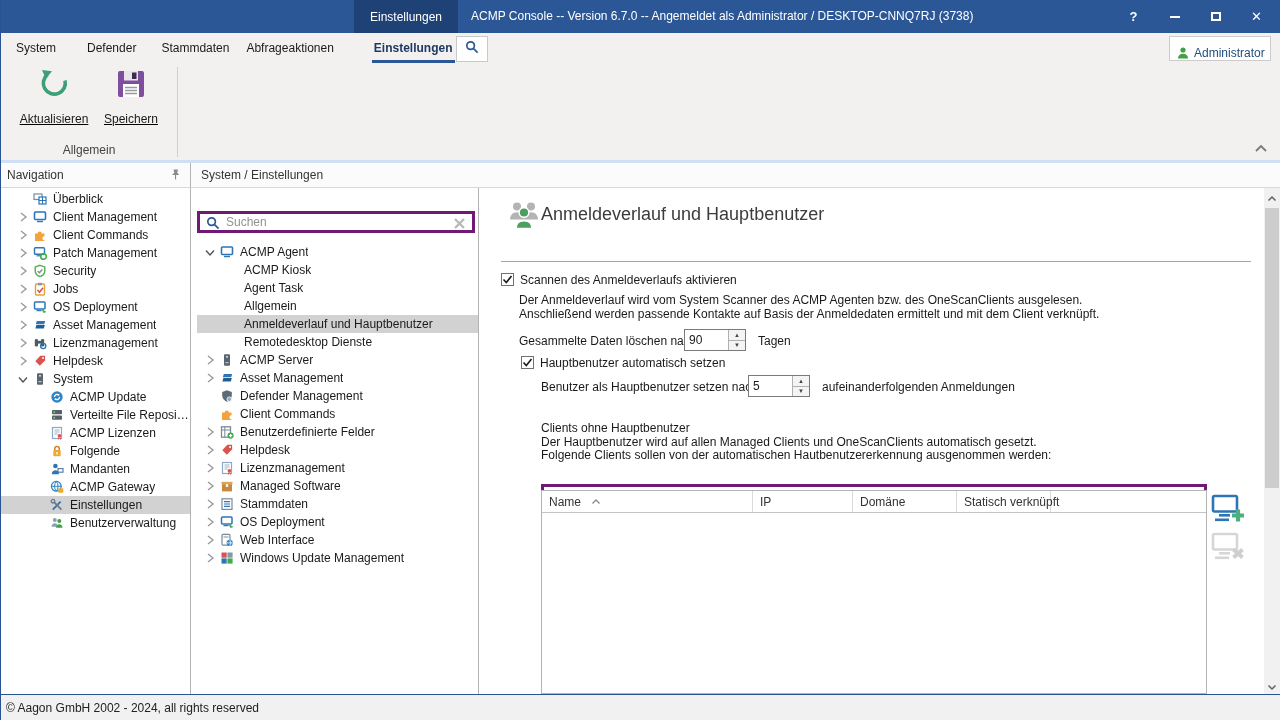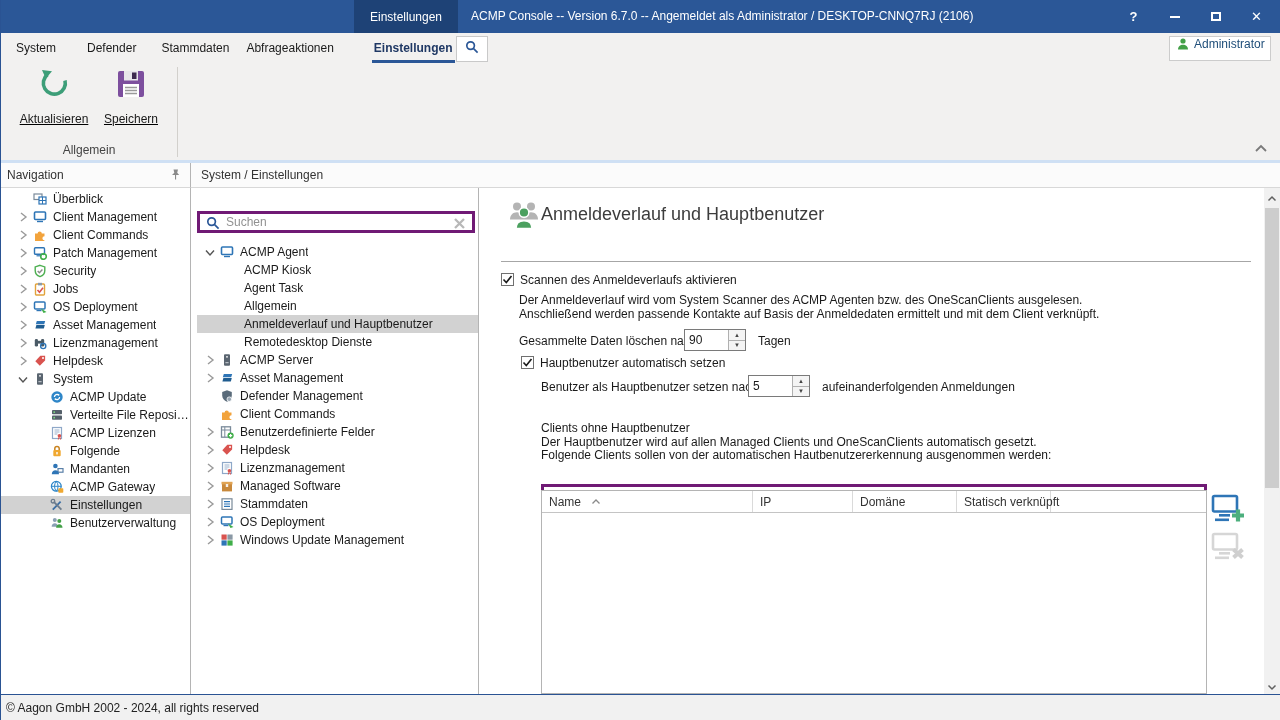--- a/index.html
+++ b/index.html
@@ -21,21 +21,21 @@
   .menu-item{font-size:12px;color:#1a1a1a;height:30px;display:flex;align-items:center;padding:0 2px;box-sizing:border-box;}
   .menu-item:nth-child(1){margin-left:13px;}
   .menu-item:nth-child(2){margin-left:27px;}
   .menu-item:nth-child(3){margin-left:21px;}
   .menu-item:nth-child(4){margin-left:13px;}
   .menu-item:nth-child(5){margin-left:36px;}
   .menu-item.active{font-weight:bold;color:#1f3864;border-bottom:3px solid #2b5797;padding-top:3px;}
   .menu-search{position:absolute;left:455px;top:3px;width:30px;height:24px;background:#fff;border:1px solid #c9c9c9;
     display:flex;align-items:center;justify-content:center;}
   .admin-badge{position:absolute;left:1168px;top:3px;width:100px;height:23px;background:#fff;border:1px solid #cccccc;
-    display:flex;align-items:flex-start;font-size:12px;color:#1f4e79;}
+    display:flex;align-items:flex-end;font-size:12px;color:#1f4e79;}
   .admin-badge .ic{margin:0 4px 0 6px;display:flex;}
   
   .ribbon{position:absolute;left:0;top:63px;width:1280px;height:97px;background:#f2f1f0;}
   .ribbon-sep{position:absolute;left:0;top:160px;width:1280px;height:3px;background:#cfe0f4;}
   .ribbon-btn{position:absolute;top:5px;width:76px;height:118px;display:flex;flex-direction:column;align-items:center;text-decoration:underline;}
   .ribbon-btn .lbl{font-size:12px;color:#1a1a1a;margin-top:8px;}
   .ribbon-group-label{position:absolute;left:0px;top:80px;width:176px;text-align:center;font-size:12px;color:#444;}
   .ribbon-divider{position:absolute;left:176px;top:4px;width:1px;height:90px;background:#d2d0cc;}
   .ribbon-collapse{position:absolute;left:1248px;top:77px;width:24px;height:16px;display:flex;align-items:center;justify-content:center;}
   
@@ -99,21 +99,21 @@
 </style>
 </head>
 <body>
 
 <div class="window">
 
   <div class="titlebar">
     <div class="titlebar-tab">
       <span>Einstellungen</span>
     </div>
-    <div class="titlebar-title">ACMP Console -- Version 6.7.0 -- Angemeldet als Administrator / DESKTOP-CNNQ7RJ (2106)</div>
+    <div class="titlebar-title">ACMP Console -- Version 6.7.0 -- Angemeldet als Administrator / DESKTOP-CNNQ7RJ (3738)</div>
     <div class="win-controls">
       <div class="win-btn">
           <b>?</b>
         </div>
       <div class="win-btn">
           <span class="glyph-min"></span>
         </div>
       <div class="win-btn">
           <span class="glyph-max"></span>
         </div>
@@ -608,20 +608,36 @@
               </svg>
             </span>
             <span class="tico">
               <svg width="14" height="14" viewBox="0 0 14 14" xmlns="http://www.w3.org/2000/svg">
                 <rect x="1.5" y="2" width="10.5" height="7" rx="1" fill="none" stroke="#2e75b6" stroke-width="1.5"></rect>
                 <rect x="3.5" y="10" width="5" height="1.2" fill="#2e75b6"></rect>
                 <path d="M8 8.5l5.5 3.5-3 1z" fill="#3fae49"></path>
               </svg>
             </span>
             <span class="tlbl">OS Deployment</span>
+          </div>
+          <div class="trow lv0">
+            <span class="texp">
+              <svg width="12" height="12" viewBox="0 0 12 12" xmlns="http://www.w3.org/2000/svg">
+                <path d="M4 2l5 4-5 4" stroke="#9a9a9a" stroke-width="1.4" fill="none"></path>
+              </svg>
+            </span>
+            <span class="tico">
+              <svg width="14" height="14" viewBox="0 0 14 14" xmlns="http://www.w3.org/2000/svg">
+                <rect x="2" y="1.4" width="8" height="10.8" rx="1" fill="#fff" stroke="#7a8a9a" stroke-width="1.2"></rect>
+                <path d="M3.5 4h5" stroke="#7a8a9a" stroke-width="1"></path>
+                <circle cx="9.7" cy="9.9" r="3.1" fill="#2e86c8"></circle>
+                <path d="M6.8 9.9h5.8M9.7 7a4.6 4.6 0 0 1 0 5.8" stroke="#fff" stroke-width=".8" fill="none"></path>
+              </svg>
+            </span>
+            <span class="tlbl">Web Interface</span>
           </div>
           <div class="trow lv0">
             <span class="texp">
               <svg width="12" height="12" viewBox="0 0 12 12" xmlns="http://www.w3.org/2000/svg">
                 <path d="M4 2l5 4-5 4" stroke="#9a9a9a" stroke-width="1.4" fill="none"></path>
               </svg>
             </span>
             <span class="tico">
               <svg width="14" height="14" viewBox="0 0 14 14" xmlns="http://www.w3.org/2000/svg">
                 <rect x="1.5" y="1.5" width="5.2" height="5.2" fill="#d9534f"></rect>

